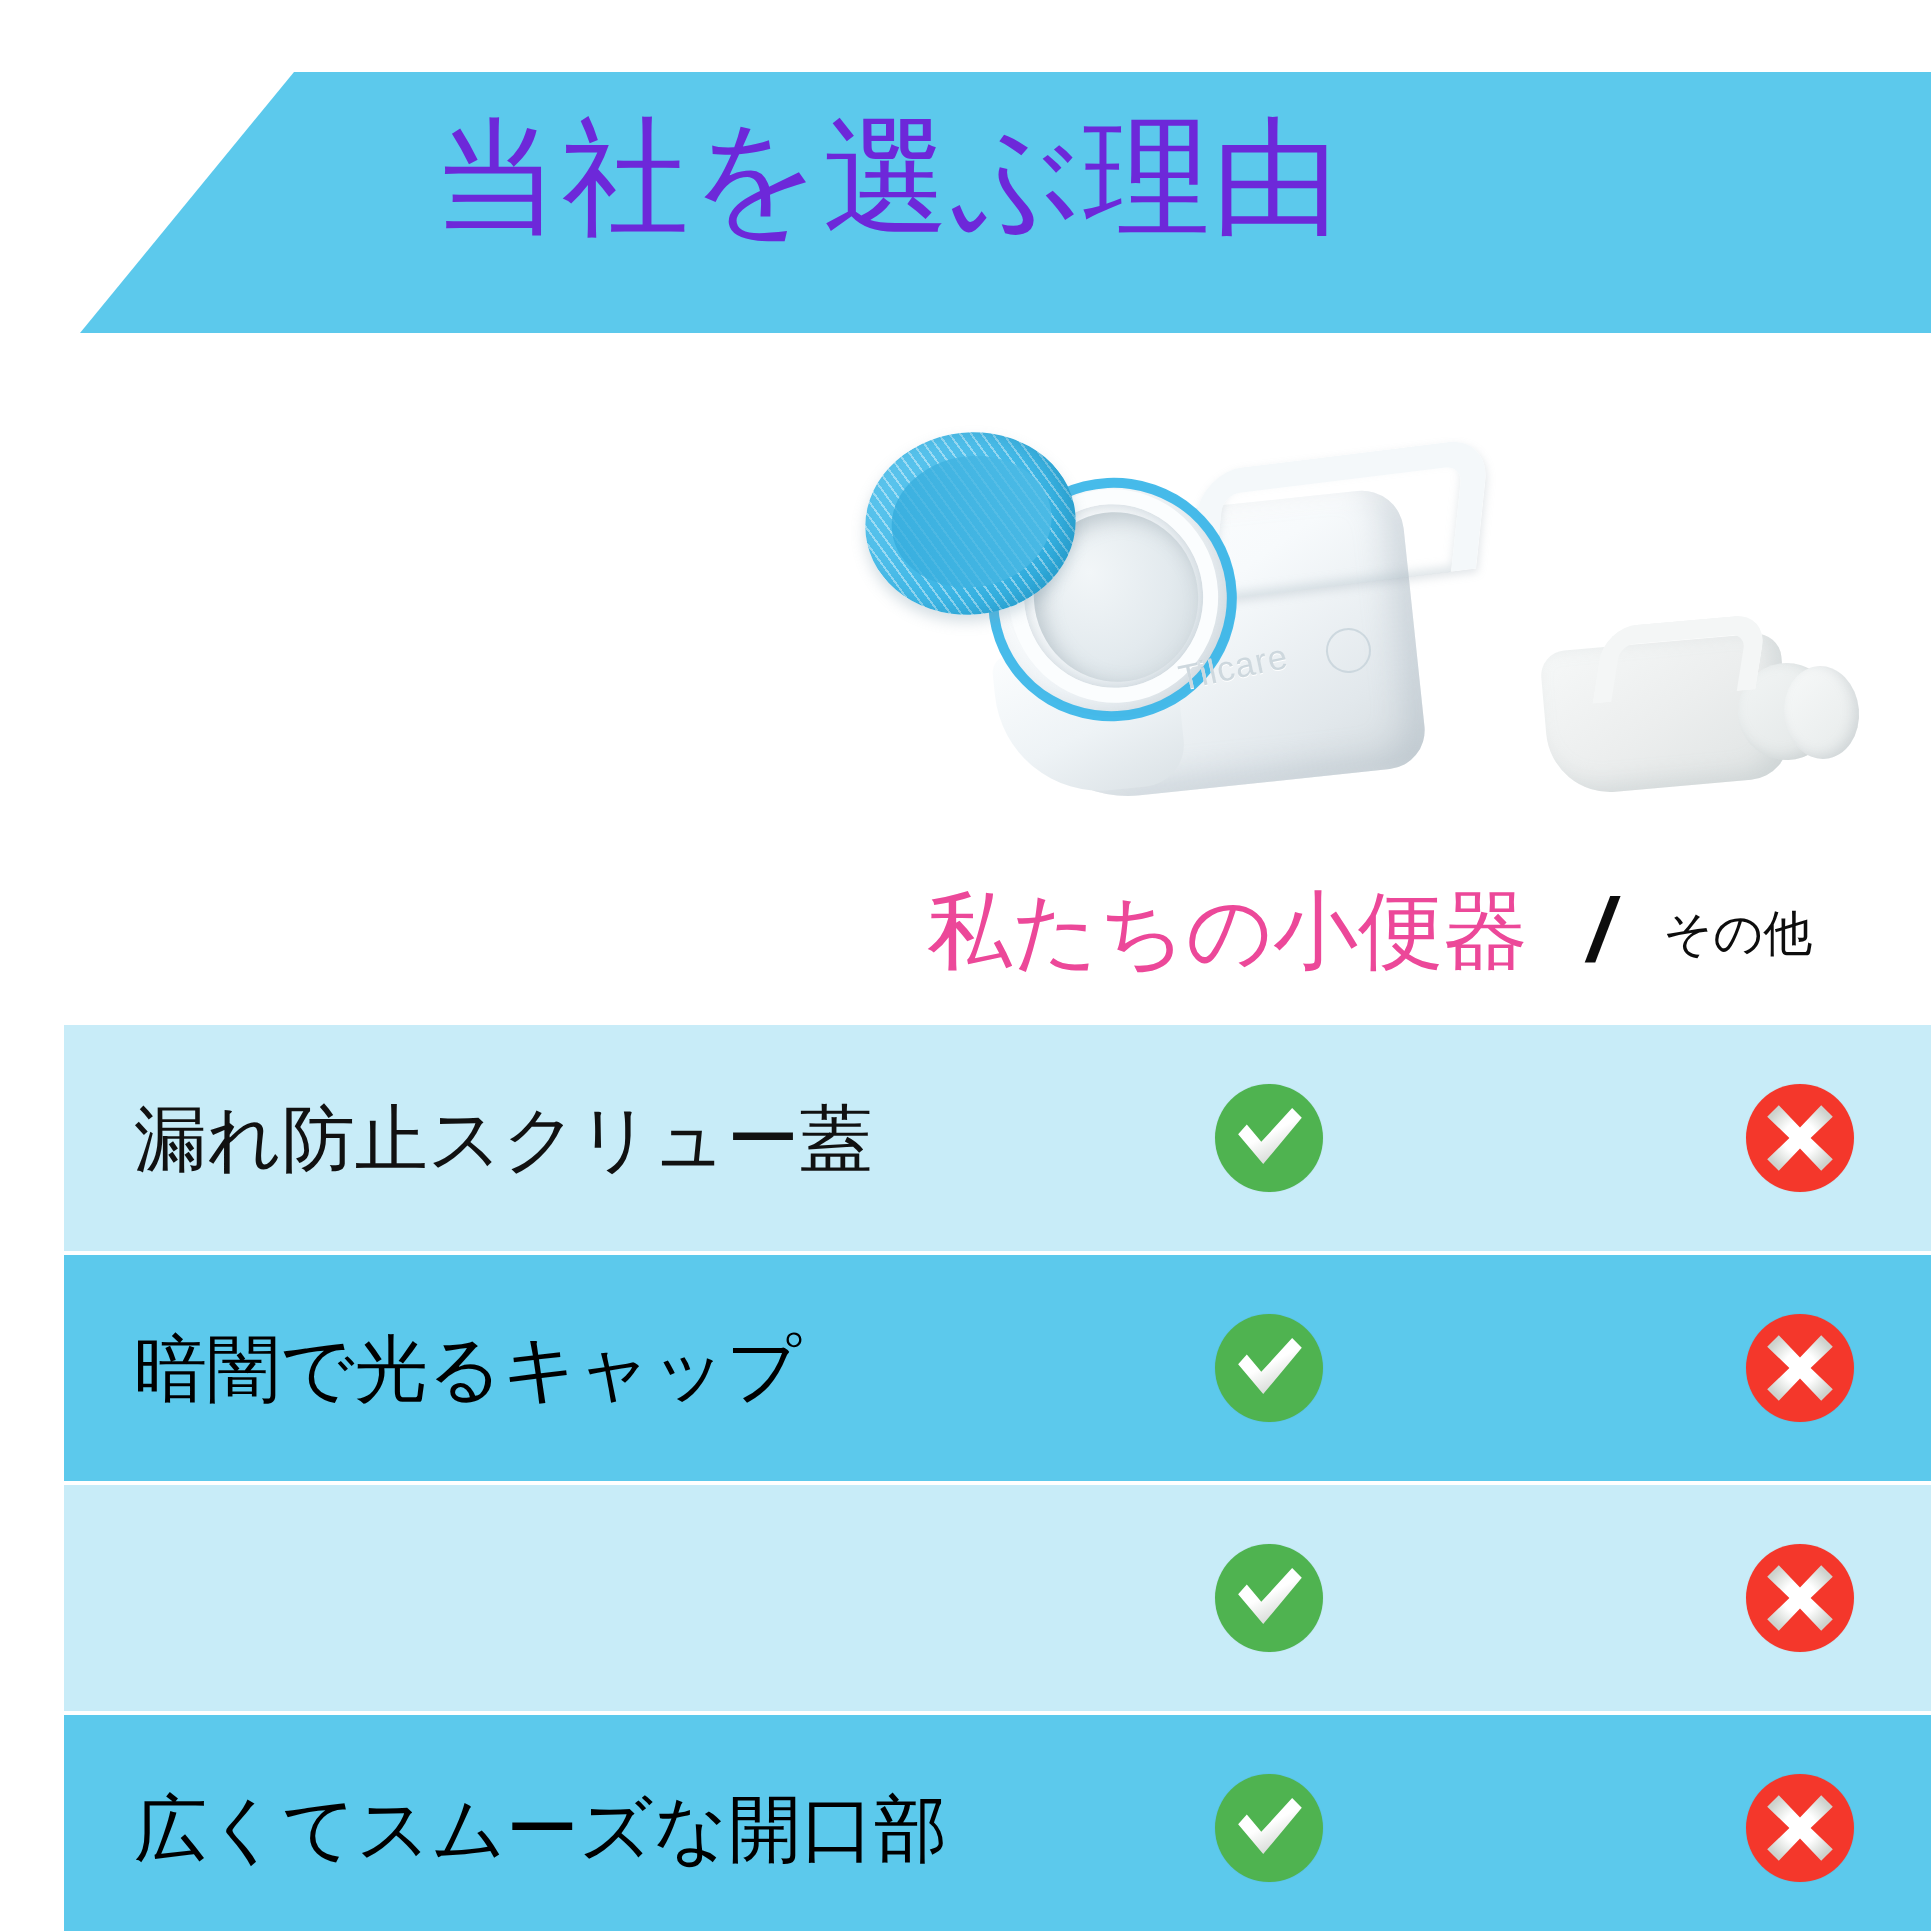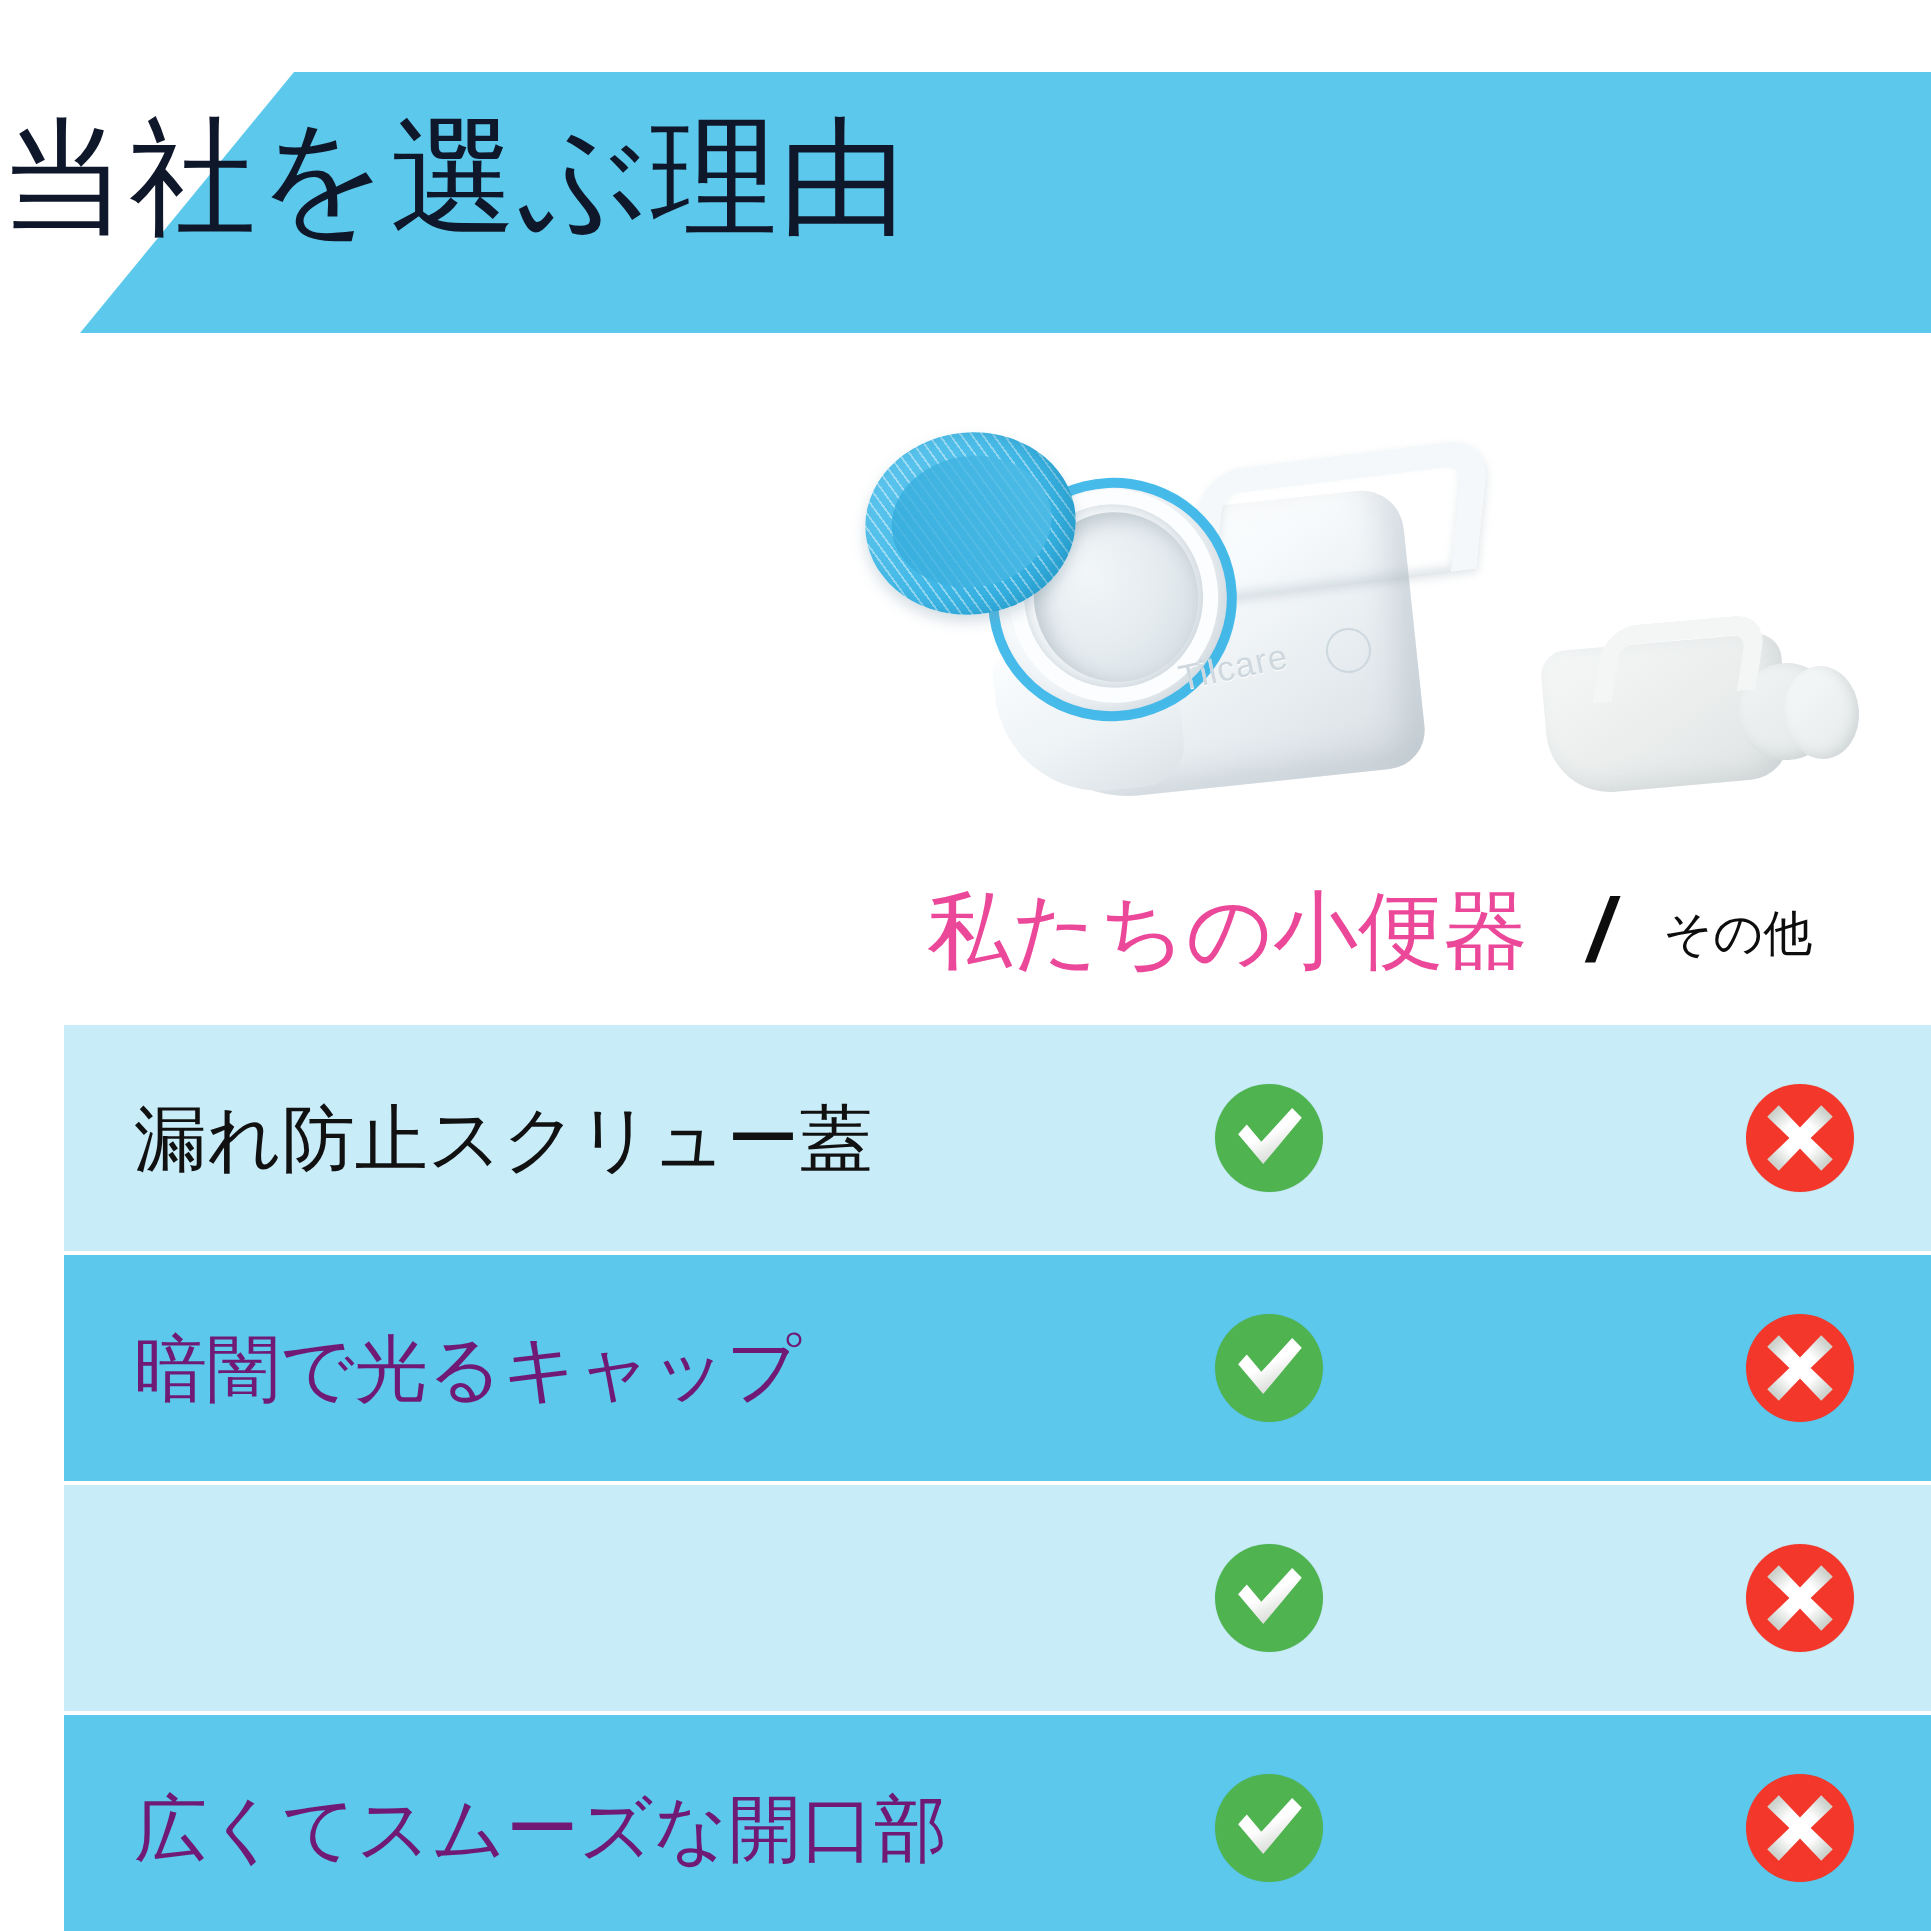--- a/index.html
+++ b/index.html
@@ -19,22 +19,22 @@
     left:0;top:72px;
     width:1931px;height:261px;
     background:#5cc9ec;
     clip-path:polygon(294px 0, 1931px 0, 1931px 261px, 80px 261px);
     -webkit-clip-path:polygon(294px 0, 1931px 0, 1931px 261px, 80px 261px);
   }
   .banner-title{
     position:absolute;
     left:0;top:114px;
     width:1774px;
-    text-align:left;
-    color:#0f172a;
+    text-align:center;
+    color:#6d28d9;
     font-size:127px;
     line-height:1;
     letter-spacing:1.9px;
     font-weight:400;
     white-space:nowrap;
     font-family:"DejaVu Sans","Liberation Sans",sans-serif;
   }
 
   
   .stage{position:absolute;left:0;top:338px;width:1931px;height:687px;}
@@ -181,21 +181,21 @@
   .row.light{background:#c8ecf8;}
   .row.dark{background:#5cc9ec;}
   .row-gap{height:3.9px;background:#ffffff;}
   .row-label{
     position:absolute;left:70px;top:50%;
     transform:translateY(-50%);
     font-size:73px;line-height:1;white-space:nowrap;
     font-family:"DejaVu Sans","Liberation Sans",sans-serif;
   }
   .row.light .row-label{color:#111111;}
-  .row.dark  .row-label{color:#701a75;}
+  .row.dark  .row-label{color:#000000;}
 
   .mark{position:absolute;top:50%;transform:translate(-50%,-50%);border-radius:50%;}
   .mark.yes{left:1205px;width:108px;height:108px;background:#4fb350;box-shadow:0 0 0 1px rgba(0,0,0,.02);}
   .mark.no {left:1736px;width:108px;height:108px;background:#f4372b;box-shadow:0 0 0 1px rgba(0,0,0,.02);}
   .mark svg{position:absolute;left:0;top:0;width:108px;height:108px;}
 </style>
 </head>
 <body>
 
 <div id="page">

